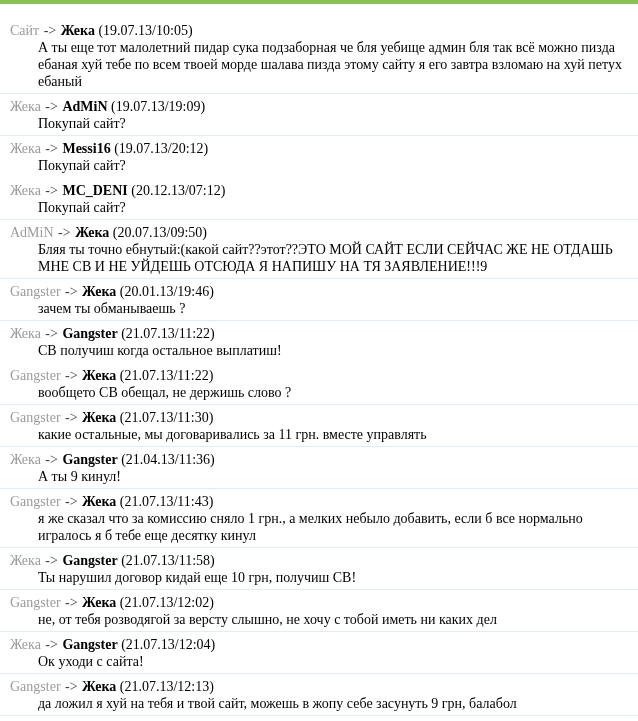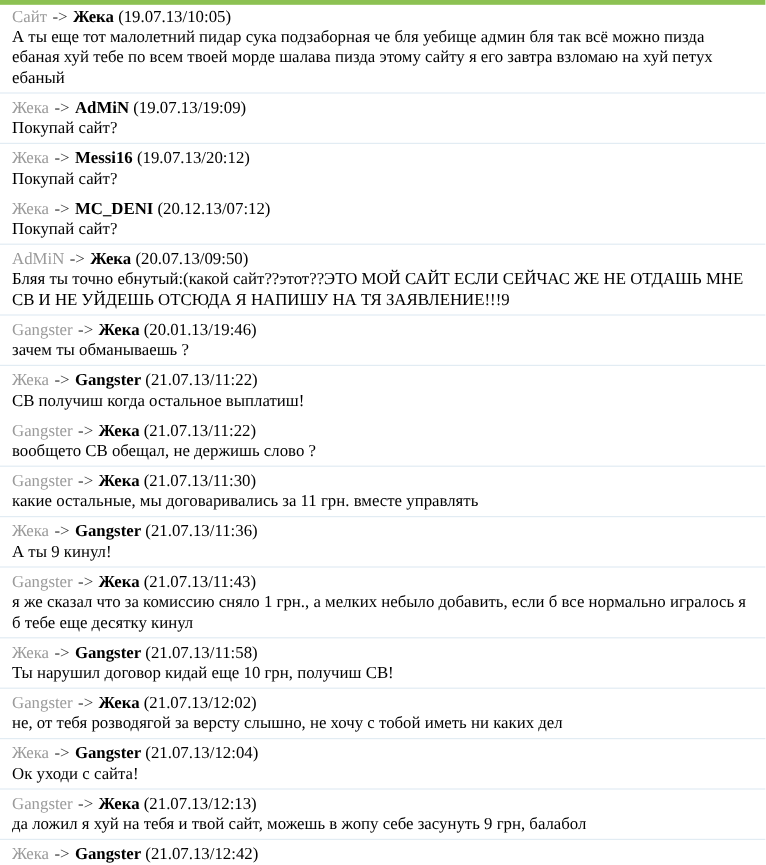--- a/index.html
+++ b/index.html
@@ -14,28 +14,28 @@
   .top-bar {
     width: 638px; height: 4px;
     background: #8cc152;
   }
   .msg-list { width: 638px; }
   .msg {
     padding: 4px 10px 3px 10px;
     border-bottom: 1px solid #e2ecf3;
     line-height: 17px;
   }
-  .msg:first-child { padding-top: 2px; }
+  .msg:first-child { padding-top: 18px; }
   .msg.no-divider { border-bottom-color: transparent; }
   .msg-header { white-space: nowrap; }
   .sender { color: #9b9b9b; }
   .arrow { color: #3c3c3c; padding: 0 1px; }
   .recipient { color: #000000; font-weight: bold; }
   .datetime { color: #000000; }
-  .msg-text { color: #000000; }
+  .msg-text { color: #000000; margin-left: 28px; }
   .msg.bold .msg-text { font-weight: normal; }
 </style>
 </head>
 <body>
 
 <div class="top-bar" style="background: rgb(140, 193, 82);"></div>
 
 <div class="msg-list">
   <div class="msg">
     <div class="msg-header"><span class="sender">Сайт</span> <span class="arrow">-&gt;</span> <span class="recipient">Жека</span> <span class="datetime">(19.07.13/10:05)</span></div>
@@ -76,21 +76,21 @@
     <div class="msg-header"><span class="sender">Gangster</span> <span class="arrow">-&gt;</span> <span class="recipient">Жека</span> <span class="datetime">(21.07.13/11:22)</span></div>
     <div class="msg-text">вообщето СВ обещал, не держишь слово ?</div>
   </div>
 
   <div class="msg">
     <div class="msg-header"><span class="sender">Gangster</span> <span class="arrow">-&gt;</span> <span class="recipient">Жека</span> <span class="datetime">(21.07.13/11:30)</span></div>
     <div class="msg-text">какие остальные, мы договаривались за 11 грн. вместе управлять</div>
   </div>
 
   <div class="msg bold">
-    <div class="msg-header"><span class="sender">Жека</span> <span class="arrow">-&gt;</span> <span class="recipient">Gangster</span> <span class="datetime">(21.07.13/11:36)</span></div>
+    <div class="msg-header"><span class="sender">Жека</span> <span class="arrow">-&gt;</span> <span class="recipient">Gangster</span> <span class="datetime">(21.04.13/11:36)</span></div>
     <div class="msg-text">А ты 9 кинул!</div>
   </div>
 
   <div class="msg">
     <div class="msg-header"><span class="sender">Gangster</span> <span class="arrow">-&gt;</span> <span class="recipient">Жека</span> <span class="datetime">(21.07.13/11:43)</span></div>
     <div class="msg-text">я же сказал что за комиссию сняло 1 грн., а мелких небыло добавить, если б все нормально игралось я б тебе еще десятку кинул</div>
   </div>
 
   <div class="msg bold">
     <div class="msg-header"><span class="sender">Жека</span> <span class="arrow">-&gt;</span> <span class="recipient">Gangster</span> <span class="datetime">(21.07.13/11:58)</span></div>

